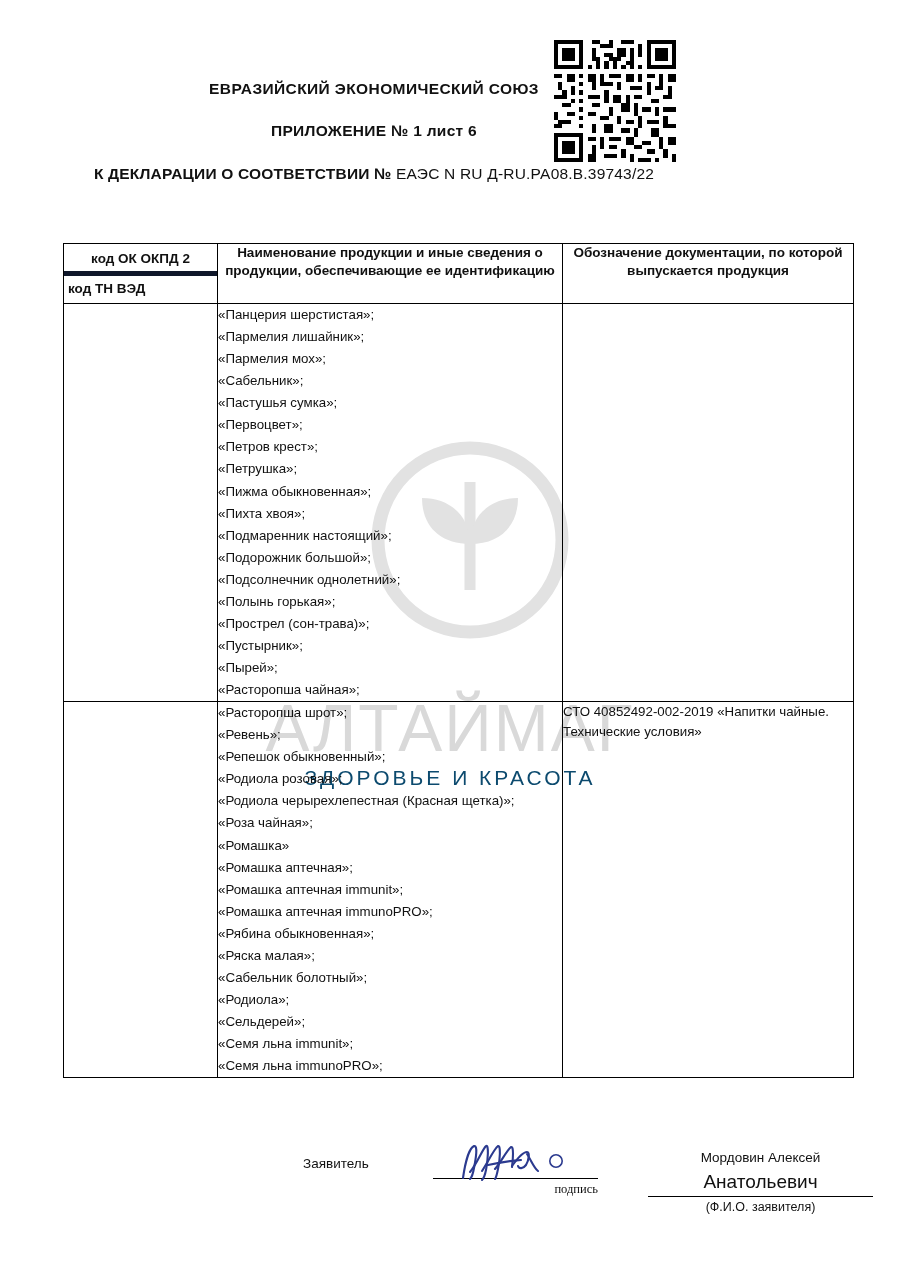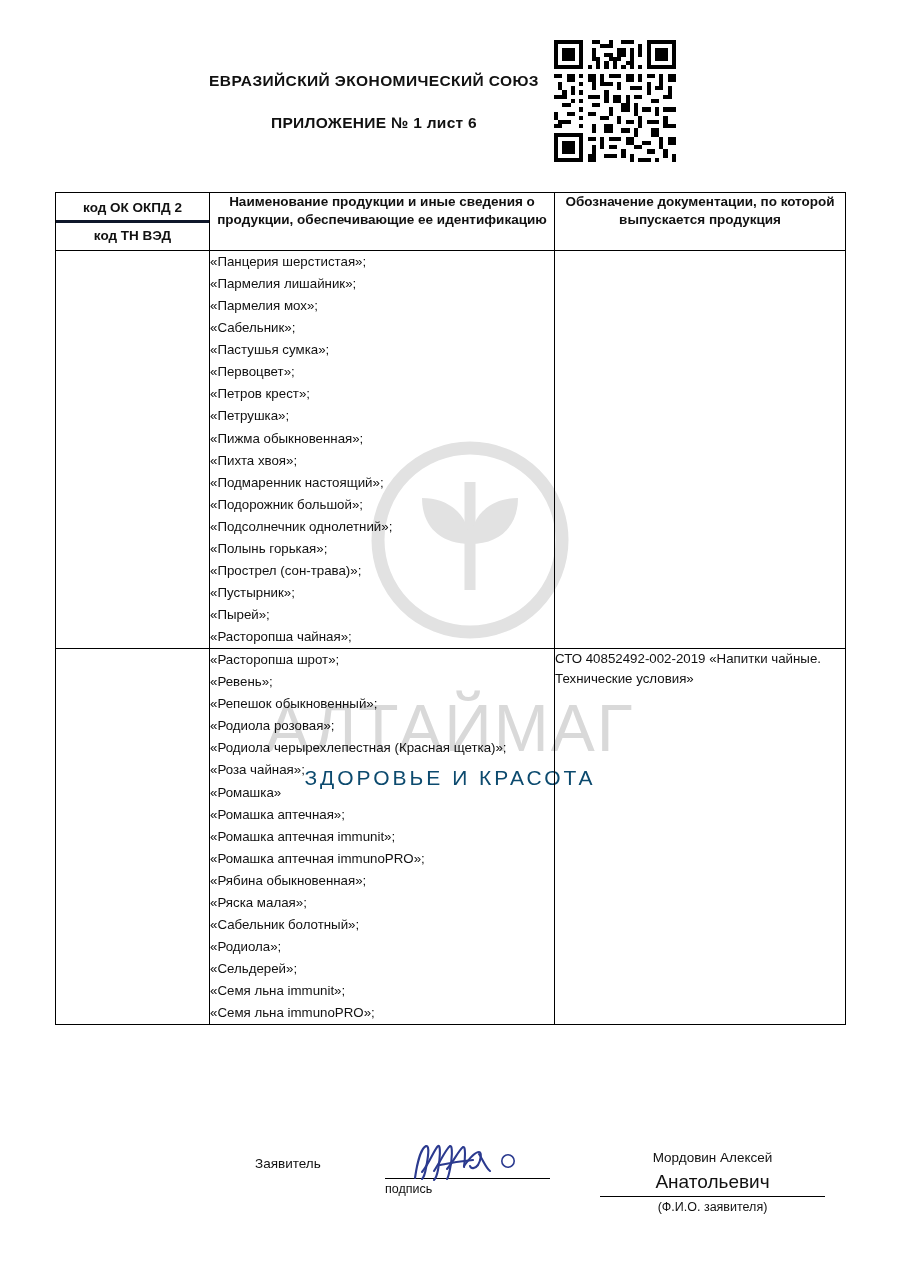--- a/index.html
+++ b/index.html
@@ -14,21 +14,21 @@
     font-family: "Liberation Sans", sans-serif;
     color: #111111;
     position: relative;
     overflow: hidden;
   }
 
   .page {
     position: relative;
     width: 748px;
     height: 1273px;
-    padding: 0;
+    padding: 8px;
   }
 
   
   .watermark {
     position: absolute;
     left: 0;
     top: 430px;
     width: 900px;
     height: 420px;
     pointer-events: none;
@@ -131,25 +131,25 @@
     font-weight: bold;
     font-size: 13.5px;
     line-height: 1.35;
     padding: 8px 6px 9px 6px;
   }
   .hd-split-top {
     padding: 7px 4px 5px 4px;
     text-align: center;
     font-weight: bold;
     font-size: 13.5px;
-    border-bottom: 3px solid #0f172a;
+    border-bottom: 5px solid #0f172a;
   }
   .hd-split-bot {
     padding: 5px 4px 7px 4px;
-    text-align: center;
+    text-align: left;
     font-weight: bold;
     font-size: 13.5px;
   }
 
   
   .body-cell {
     padding: 9px 10px 9px 14px;
     font-size: 13.3px;
     line-height: 1.66;
   }
@@ -167,33 +167,35 @@
     position: absolute;
     left: 0;
     top: 1140px;
     width: 900px;
     z-index: 10;
     font-size: 13.5px;
   }
   .sig-row {
     position: relative;
     height: 90px;
+    margin-left: 48px;
   }
   .zayavitel {
     position: absolute;
     left: 255px;
     top: 16px;
     font-size: 13.5px;
   }
   .sig-block {
     position: absolute;
     left: 385px;
     top: 0;
     width: 165px;
-    text-align: left;
+    text-align: right;
+    font-family: Liberation Serif, serif;
   }
   .sig-mark {
     height: 38px;
     position: relative;
   }
   .sig-svg { position: absolute; left: 22px; top: -2px; }
   .sig-line {
     border-bottom: 1px solid #000;
     height: 1px;
     width: 165px;
@@ -355,20 +357,24 @@
           <rect x="20" y="28" width="3" height="1"></rect>
         <rect x="24" y="28" width="1" height="1"></rect>
           <rect x="28" y="27" width="1" height="2"></rect>
       </g>
     </svg>
   </div>
 
   <div class="header">
     <div class="line1">ЕВРАЗИЙСКИЙ ЭКОНОМИЧЕСКИЙ СОЮЗ</div>
     <div class="line2">ПРИЛОЖЕНИЕ № 1 лист 6</div>
+    <div class="line3">
+      <b>К ДЕКЛАРАЦИИ О СООТВЕТСТВИИ №</b>
+      <span class="decl-no">ЕАЭС N RU Д-RU.РА08.В.39743/22</span>
+    </div>
   </div>
 
   <div class="watermark">
     <svg class="wm-logo" viewBox="0 0 200 200">
       <circle cx="100" cy="100" r="92" fill="none" stroke="#e2e2e2" stroke-width="13"></circle>
       <path d="M100 42 C100 42, 100 96, 100 150" fill="none" stroke="#e2e2e2" stroke-width="11"></path>
       <path d="M100 104 C70 104, 52 86, 52 58 C80 58, 100 76, 100 104 Z" fill="#e2e2e2"></path>
       <path d="M100 104 C130 104, 148 86, 148 58 C120 58, 100 76, 100 104 Z" fill="#e2e2e2"></path>
     </svg>
     <div class="wm-text">АЛТАЙМАГ</div>

